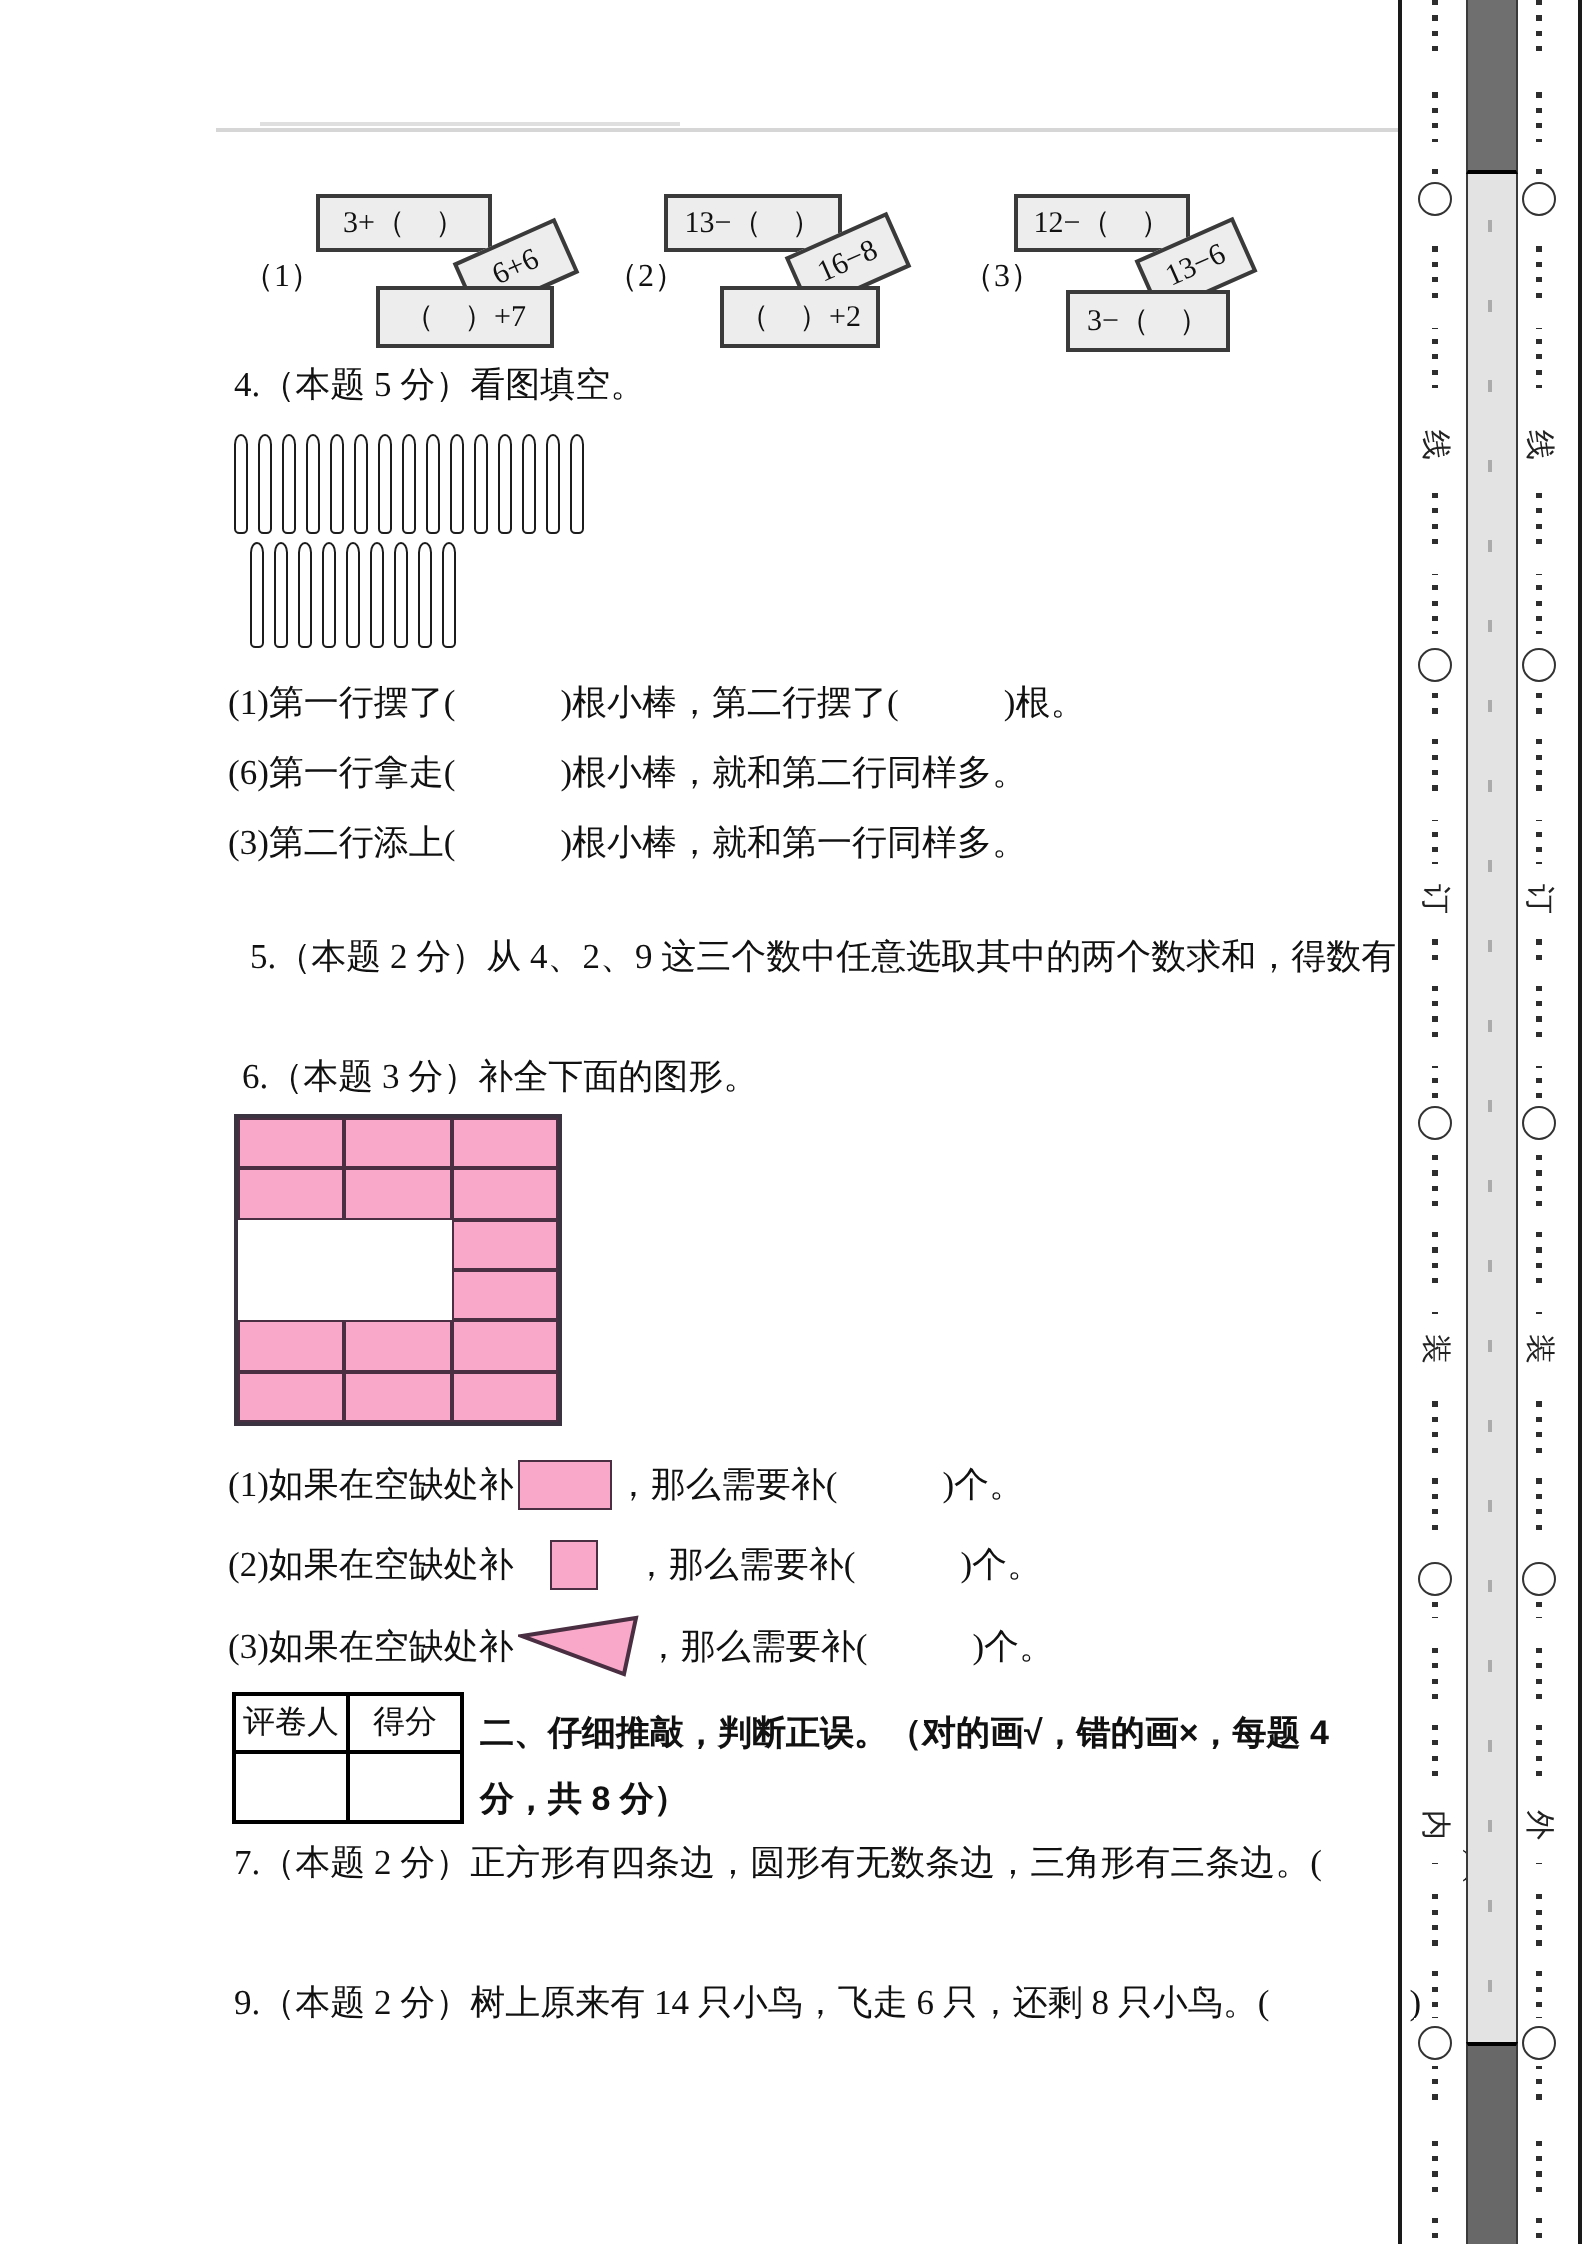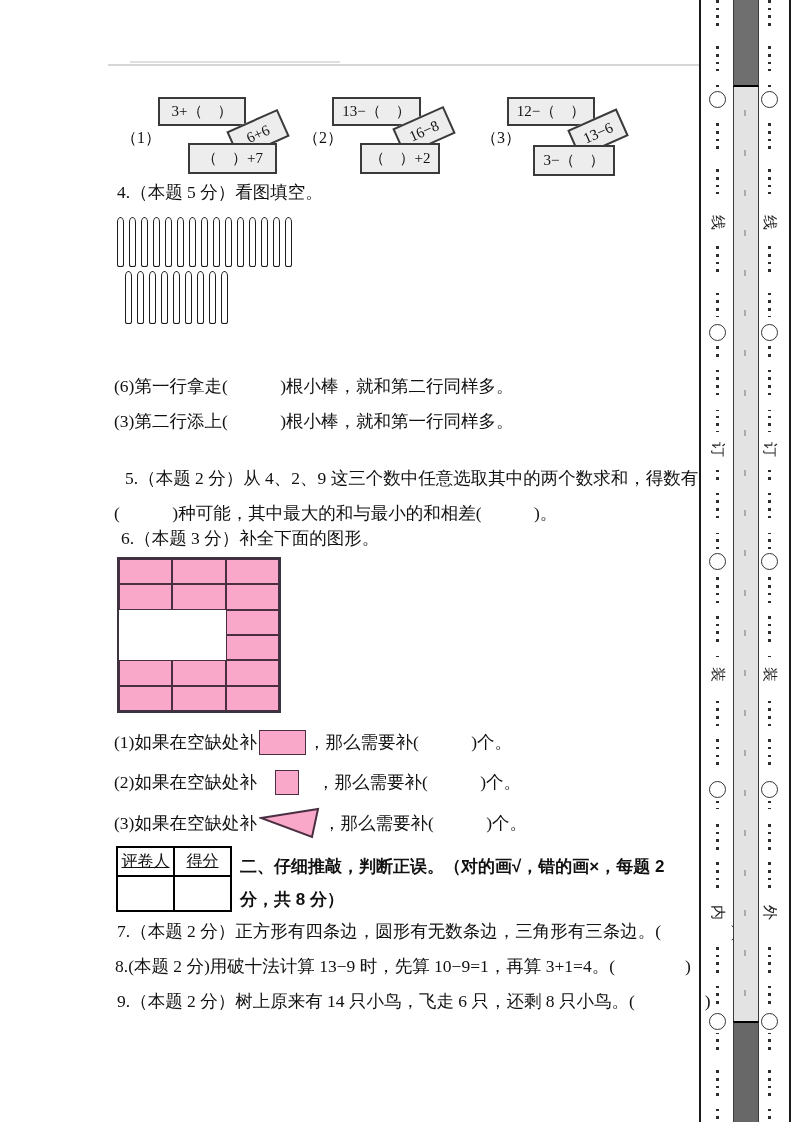--- a/index.html
+++ b/index.html
@@ -21,21 +21,21 @@
   
   #grid{position:absolute;left:117px;top:557px;width:160px;height:152px;
         border:2.5px solid #3c3340;background:#fff;}
   .gcell{position:absolute;box-sizing:border-box;border:1.4px solid #4a2f42;background:#f9a8c9;}
   
   .inline-line{position:absolute;display:flex;align-items:center;font-size:17.5px;white-space:nowrap;}
   .pshape{box-sizing:border-box;border:1.7px solid #4a2f42;background:#f9a8c9;}
   
   #score-table{position:absolute;left:116px;top:846px;border:2.5px solid #000;
                border-collapse:collapse;}
-  #score-table td{border:2px solid #000;font-size:16px;text-align:center;padding:0;text-decoration:underline;}
+  #score-table td{border:2px solid #000;font-size:16px;text-align:center;padding:0;}
   .th-cell{width:55px;height:27px;}
   .empty-cell{height:33px;}
   .section-title{position:absolute;left:240px;top:851px;width:450px;
                  font-family:"Liberation Sans","DejaVu Sans",sans-serif;
                  font-weight:bold;font-size:17px;line-height:1.92;}
   
   .vline{position:absolute;top:0;height:1122px;width:1.6px;background:#1a1a1a;}
   .dotcol{position:absolute;top:0;height:1122px;width:3px;
     background-image:
       repeating-linear-gradient(to bottom, transparent 0 30px, #fff 30px 41px),
@@ -97,25 +97,25 @@
       <div class="stick" style="height: 53px;"></div>
       <div class="stick" style="height: 53px;"></div>
       <div class="stick" style="height: 53px;"></div>
       <div class="stick" style="height: 53px;"></div>
       <div class="stick" style="height: 53px;"></div>
       <div class="stick" style="height: 53px;"></div>
       <div class="stick" style="height: 53px;"></div>
       <div class="stick" style="height: 53px;"></div>
     </div>
 
+  <div class="abs txt" style="left:114px;top:341px;">(1)第一行摆了(　　　)根小棒，第二行摆了(　　　)根。</div>
   <div class="abs txt" style="left:114px;top:376px;">(6)第一行拿走(　　　)根小棒，就和第二行同样多。</div>
   <div class="abs txt" style="left:114px;top:411px;">(3)第二行添上(　　　)根小棒，就和第一行同样多。</div>
 
   <div class="abs txt" style="left:125px;top:468px;">5.（本题 2 分）从 4、2、9 这三个数中任意选取其中的两个数求和，得数有</div>
-  <div class="abs txt" style="left:114px;top:503px;">(　　　)种可能，其中最大的和与最小的和相差(　　　)。</div>
 
   <div class="abs txt" style="left:121px;top:528px;">6.（本题 3 分）补全下面的图形。</div>
   <div id="grid">
       <div class="gcell" style="left: 0px; top: 0px; width: 53.3333px; height: 25.3333px;"></div>
       <div class="gcell" style="left: 53.3333px; top: 0px; width: 53.3333px; height: 25.3333px;"></div>
       <div class="gcell" style="left: 106.667px; top: 0px; width: 53.3333px; height: 25.3333px;"></div>
       <div class="gcell" style="left: 0px; top: 25.3333px; width: 53.3333px; height: 25.3333px;"></div>
       <div class="gcell" style="left: 53.3333px; top: 25.3333px; width: 53.3333px; height: 25.3333px;"></div>
       <div class="gcell" style="left: 106.667px; top: 25.3333px; width: 53.3333px; height: 25.3333px;"></div>
       <div class="gcell" style="left: 106.667px; top: 50.6667px; width: 53.3333px; height: 25.3333px;"></div>
@@ -152,24 +152,23 @@
       <td class="th-cell">评卷人</td>
       <td class="th-cell">得分</td>
     </tr>
     <tr>
       <td class="empty-cell"></td>
       <td class="empty-cell"></td>
     </tr>
   </tbody>
     </table>
 
-  <div class="section-title">二、仔细推敲，判断正误。（对的画√，错的画×，每题 2 分，共 8 分）</div>
+  <div class="section-title">二、仔细推敲，判断正误。（对的画√，错的画×，每题 4 分，共 8 分）</div>
 
   <div class="abs txt" style="left:117px;top:921px;">7.（本题 2 分）正方形有四条边，圆形有无数条边，三角形有三条边。(　　　　)</div>
-  <div class="abs txt" style="left:115px;top:956px;">8.(本题 2 分)用破十法计算 13−9 时，先算 10−9=1，再算 3+1=4。(　　　　)</div>
   <div class="abs txt" style="left:117px;top:991px;">9.（本题 2 分）树上原来有 14 只小鸟，飞走 6 只，还剩 8 只小鸟。(　　　　)</div>
 
 
   <div class="vline" style="left:699px;"></div>
   <div class="vline" style="left:789px;"></div>
   <div class="dotcol" style="left:716px;"></div>
   <div class="dotcol" style="left:768px;"></div>
 
   <div class="strip abs strip-dark-top"></div>
   <div class="strip abs strip-light"></div>

